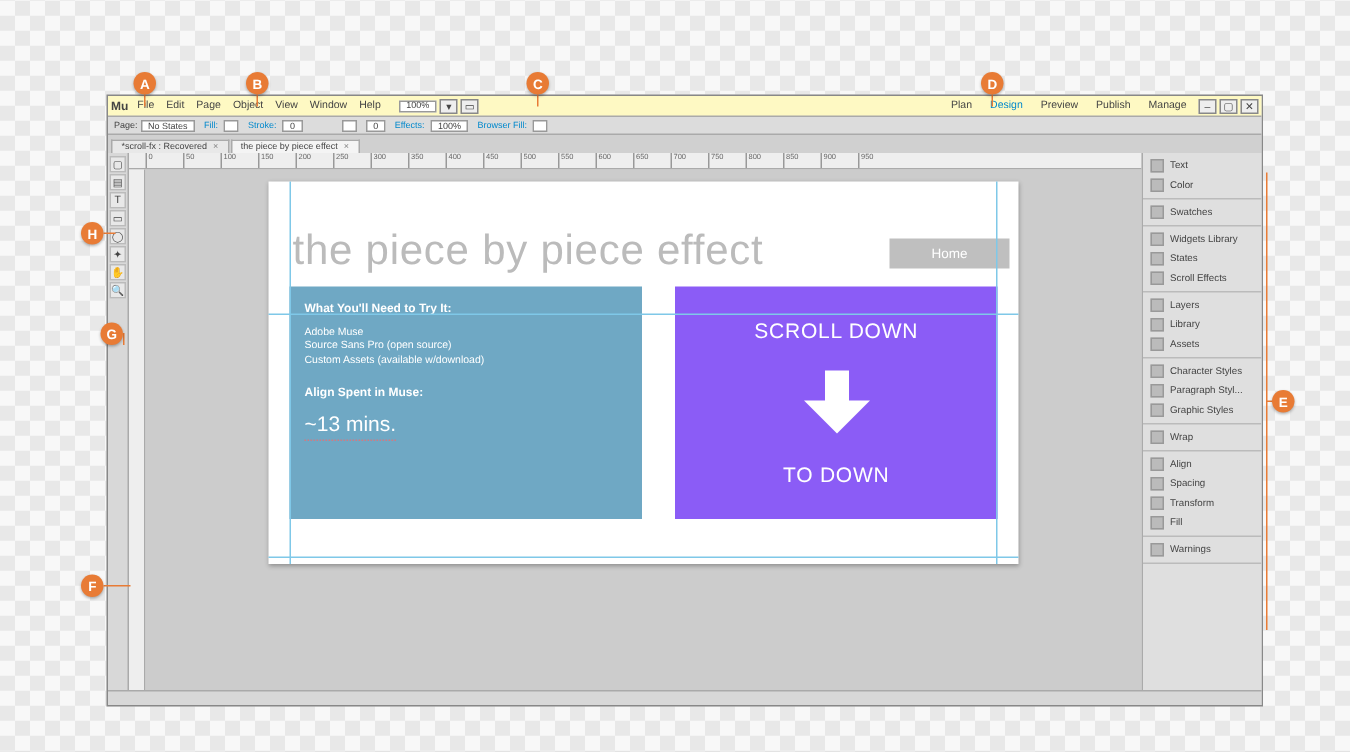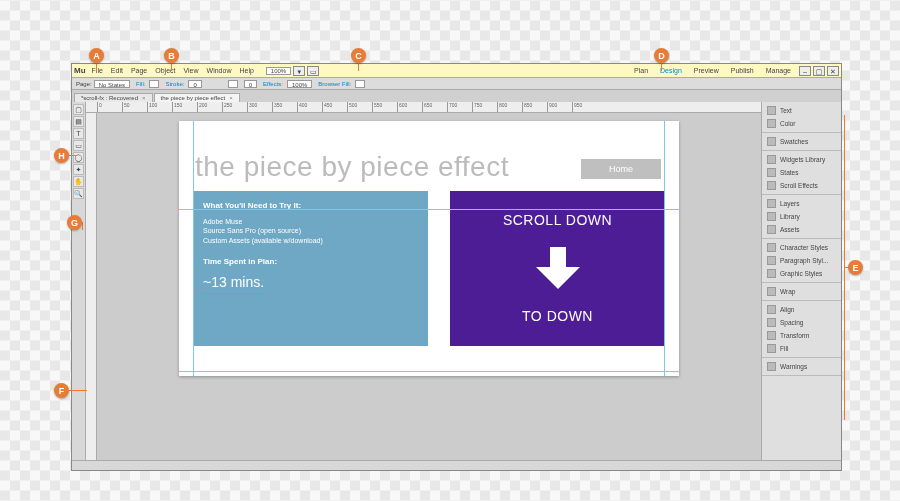--- a/index.html
+++ b/index.html
@@ -30,25 +30,25 @@
 .cv{flex:1;display:flex;min-height:0}
 .vruler{width:11px;background:#eee;border-right:1px solid #aaa}
 .canvas{flex:1;background:#ccc;overflow:auto;position:relative}
 .page{margin:8px auto;width:500px;background:#fff;position:relative;box-shadow:0 1px 3px rgba(0,0,0,.3);padding:12px 14px 30px}
 .page::before,.page::after{content:"";position:absolute;top:0;bottom:0;width:0;border-left:1px solid #7fc8e8}
 .page::before{left:14px}.page::after{right:14px}
 .hline{position:absolute;left:0;right:0;height:0}
 .hg1{top:88px;border-top:1px solid #7fc8e8}
 .hg2{top:250px;border-top:1px solid #7fc8e8}
 .headline{font-size:28px;font-weight:300;color:#bbb;letter-spacing:.5px;margin-bottom:4px;padding-top:18px;margin-left:2px}
-.homebtn{position:absolute;top:38px;right:18px;width:80px;height:20px;background:#bfbfbf;color:#fff;display:flex;align-items:center;justify-content:center;font-size:9px;font-weight:300}
+.homebtn{position:absolute;top:38px;right:6px;width:80px;height:20px;background:#bfbfbf;color:#fff;display:flex;align-items:center;justify-content:center;font-size:9px;font-weight:300}
 .cards{display:flex;gap:22px;margin-top:8px}
 .card{flex:1;height:155px;padding:10px;font-size:7px;color:#fff;font-weight:300;line-height:1.35}
 .c-blue{background:#6fa8c4}
-.c-green{background:#4c1d95;display:flex;flex-direction:column;align-items:center;justify-content:space-around;padding:12px 0}
+.c-green{background:#8b5cf6;display:flex;flex-direction:column;align-items:center;justify-content:space-around;padding:12px 0}
 .card h4{font-size:8px;font-weight:600;margin-bottom:5px}
 .card .spacer{height:12px}
 .card .big{font-size:14px;font-weight:300;display:inline-block;border-bottom:1px dotted rgba(255,100,100,.7);padding-bottom:1px}
 .c-green .scr{font-size:14px;letter-spacing:.5px;font-weight:400}
 .arrow{width:44px;height:44px;position:relative}
 .arrow::before{content:"";position:absolute;left:14px;top:0;width:16px;height:22px;background:#fff}
 .arrow::after{content:"";position:absolute;left:0;top:20px;width:0;height:0;border-left:22px solid transparent;border-right:22px solid transparent;border-top:22px solid #fff}
 .panels{width:80px;background:#dfdfdf;border-left:1px solid #aaa;font-size:6.5px;overflow-y:auto}
 .panels .grp{border-bottom:1px solid #bbb;padding:2px 0}
 .panels .pi{display:flex;align-items:center;padding:2px 5px;cursor:pointer}
@@ -162,21 +162,21 @@
             <div class="hline hg2"></div>
             <div class="headline">the piece by piece effect</div>
             <div class="homebtn">Home</div>
             <div class="cards">
               <div class="card c-blue">
                 <h4>What You'll Need to Try It:</h4>
                 <div>Adobe Muse</div>
                 <div>Source Sans Pro (open source)</div>
                 <div>Custom Assets (available w/download)</div>
                 <div class="spacer"></div>
-                <h4>Time Spent in Plan:</h4>
+                <h4>Align Spent in Muse:</h4>
                 <span class="big">~13 mins.</span>
               </div>
               <div class="card c-green">
                 <div class="scr">SCROLL DOWN</div>
                 <div class="arrow"></div>
                 <div class="scr">TO DOWN</div>
               </div>
             </div>
           </div>
         </div>

